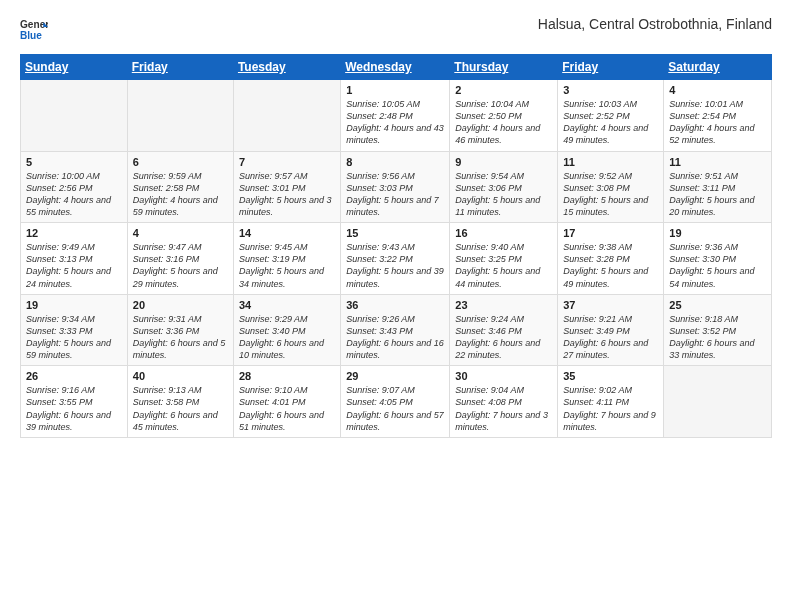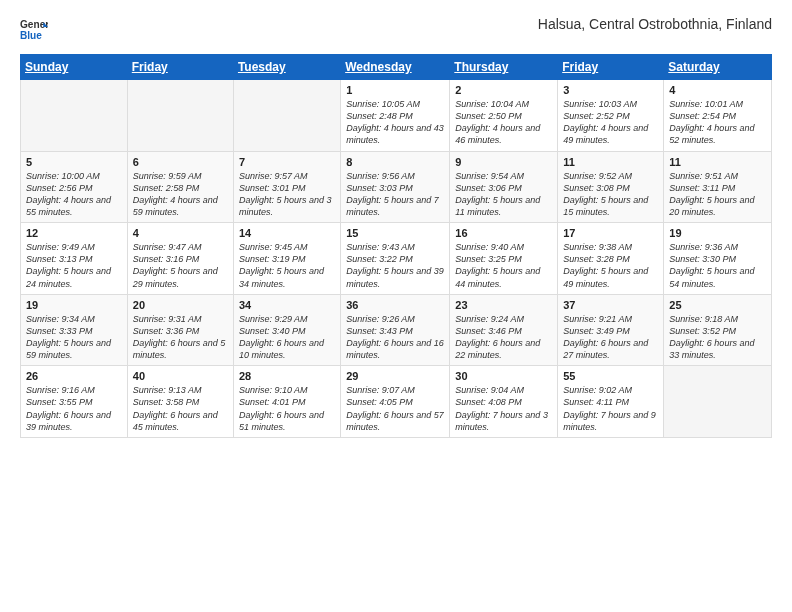--- a/index.html
+++ b/index.html
@@ -242,20 +242,20 @@
           </td>
           <td>
             <span class="day-num">29</span>
             <div class="day-info">Sunrise: 9:07 AM<br>Sunset: 4:05 PM<br>Daylight: 6 hours and 57 minutes.</div>
           </td>
           <td>
             <span class="day-num">30</span>
             <div class="day-info">Sunrise: 9:04 AM<br>Sunset: 4:08 PM<br>Daylight: 7 hours and 3 minutes.</div>
           </td>
           <td>
-            <span class="day-num">55</span>
+            <span class="day-num">35</span>
             <div class="day-info">Sunrise: 9:02 AM<br>Sunset: 4:11 PM<br>Daylight: 7 hours and 9 minutes.</div>
           </td>
           <td class="empty-cell"></td>
         </tr>
       </tbody>
   </table>
 </div>
 
 </body></html>

